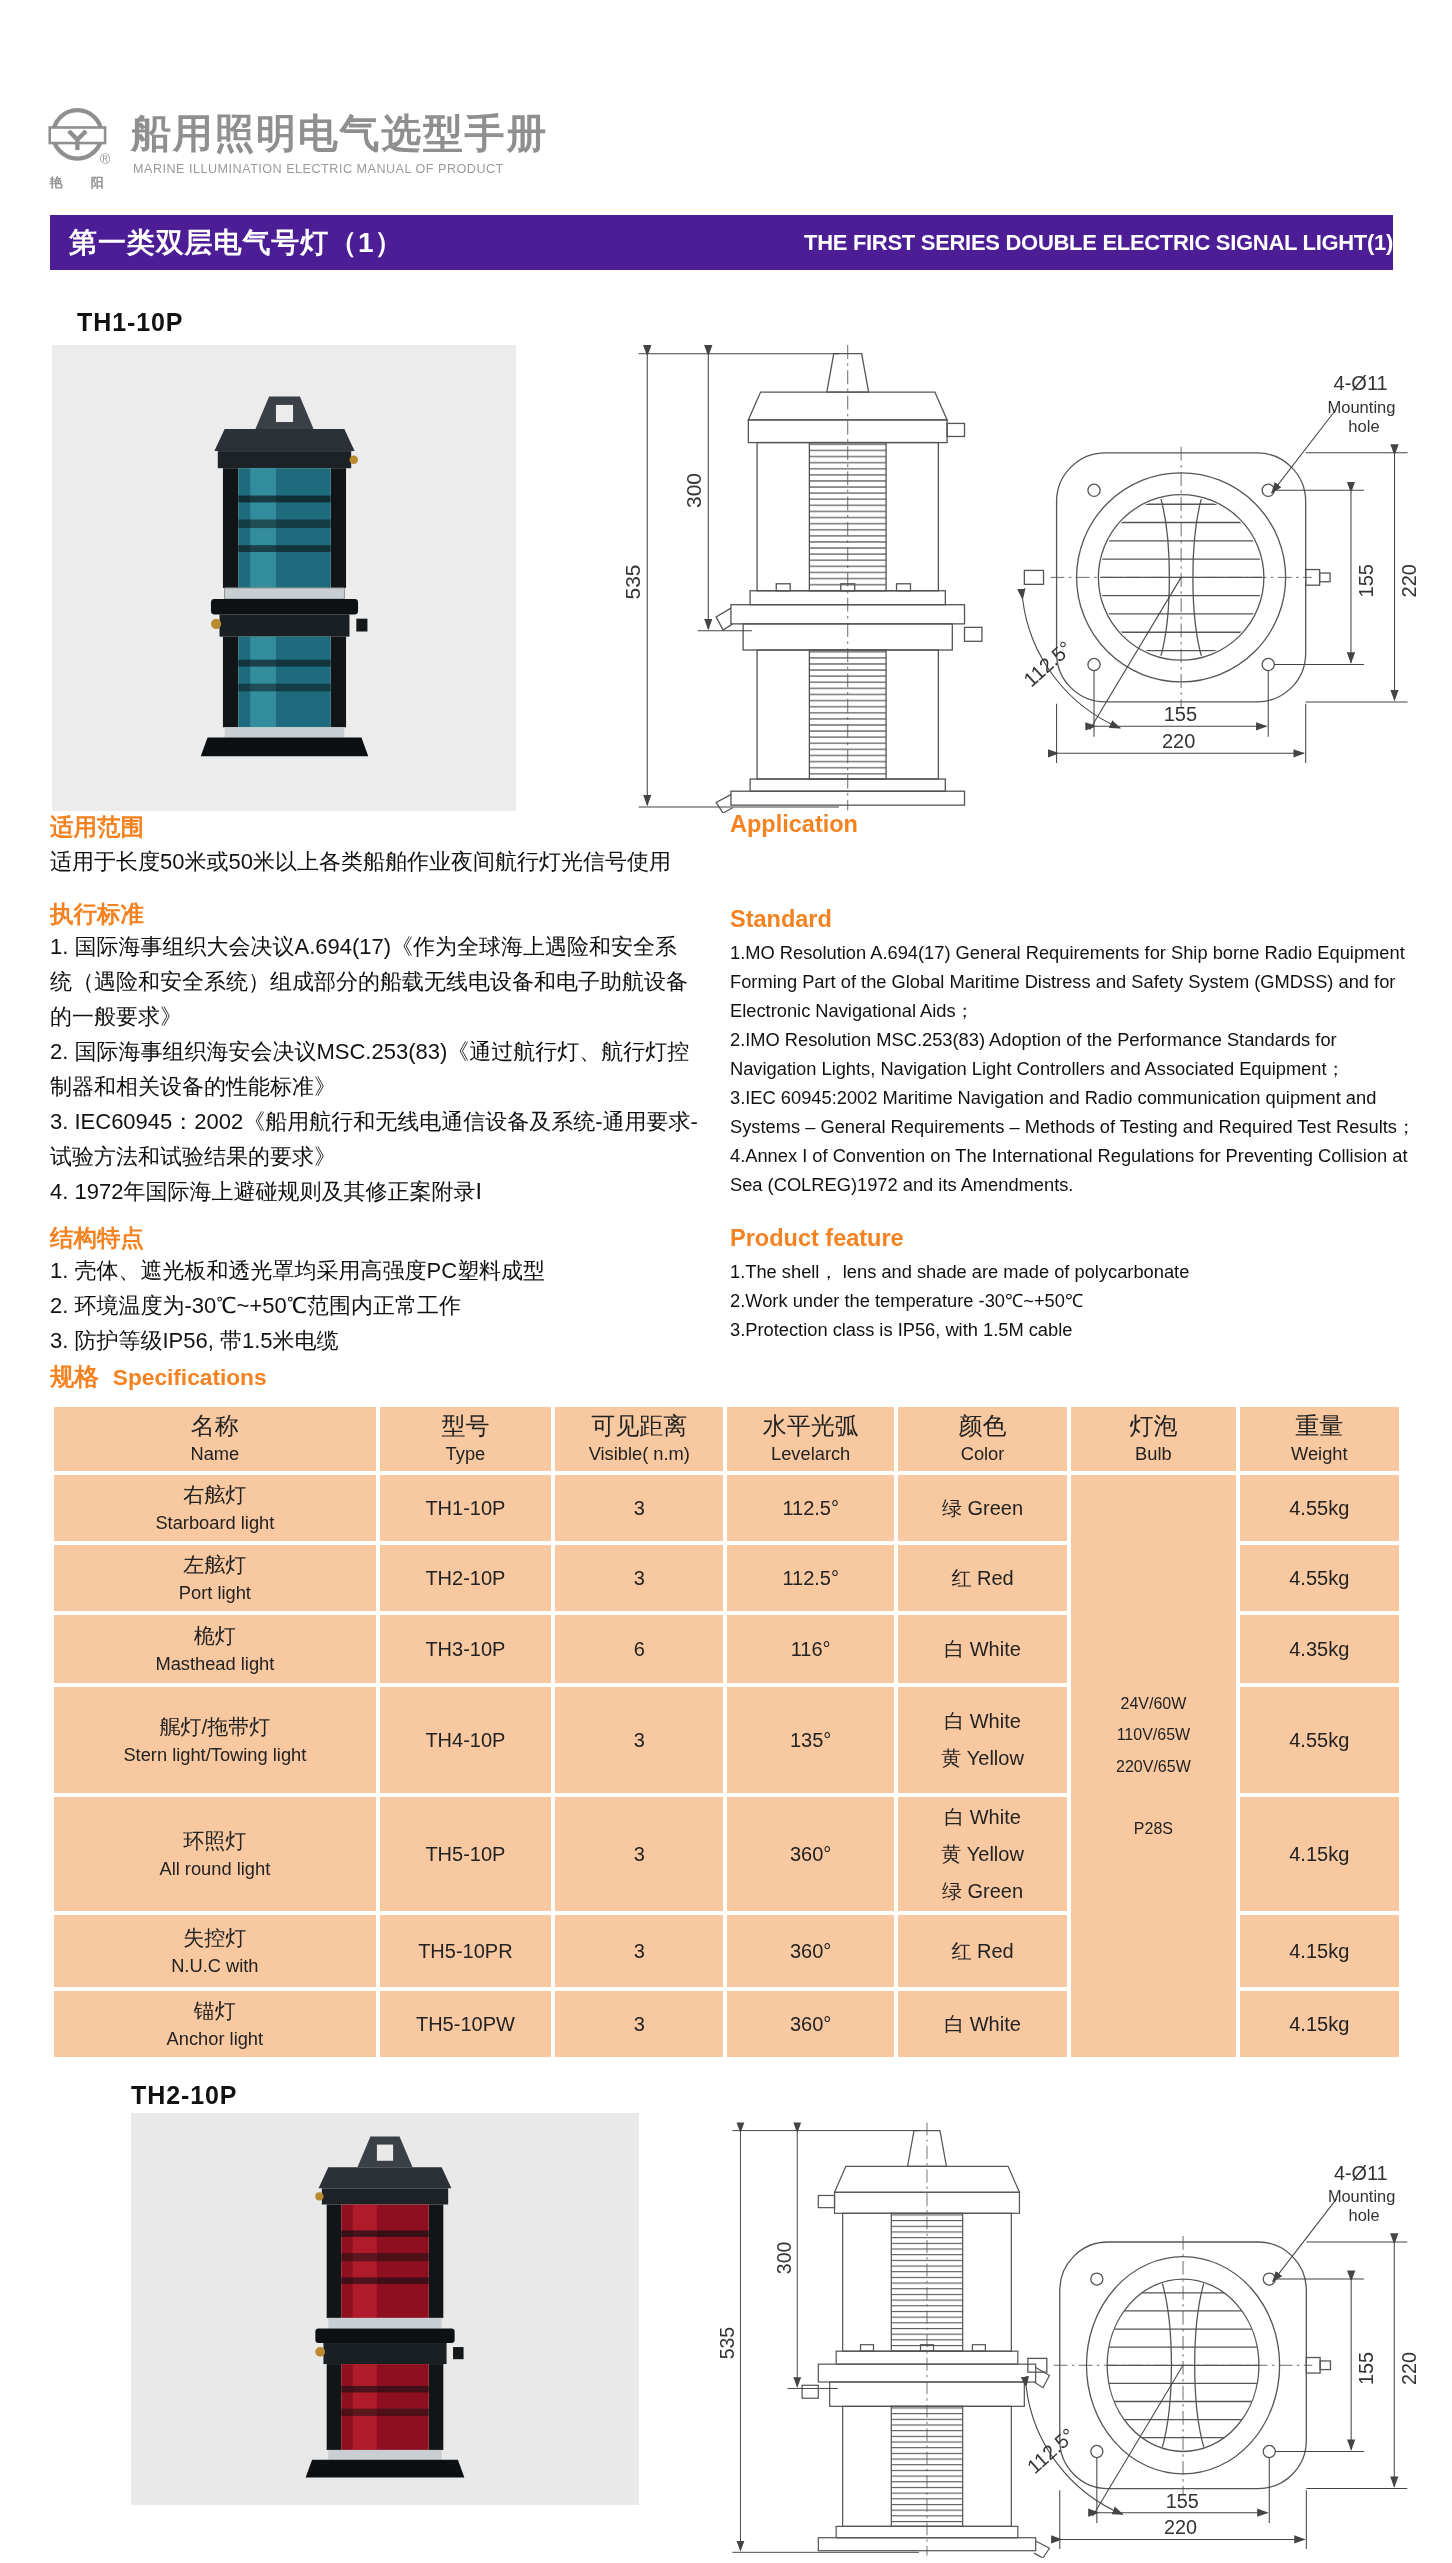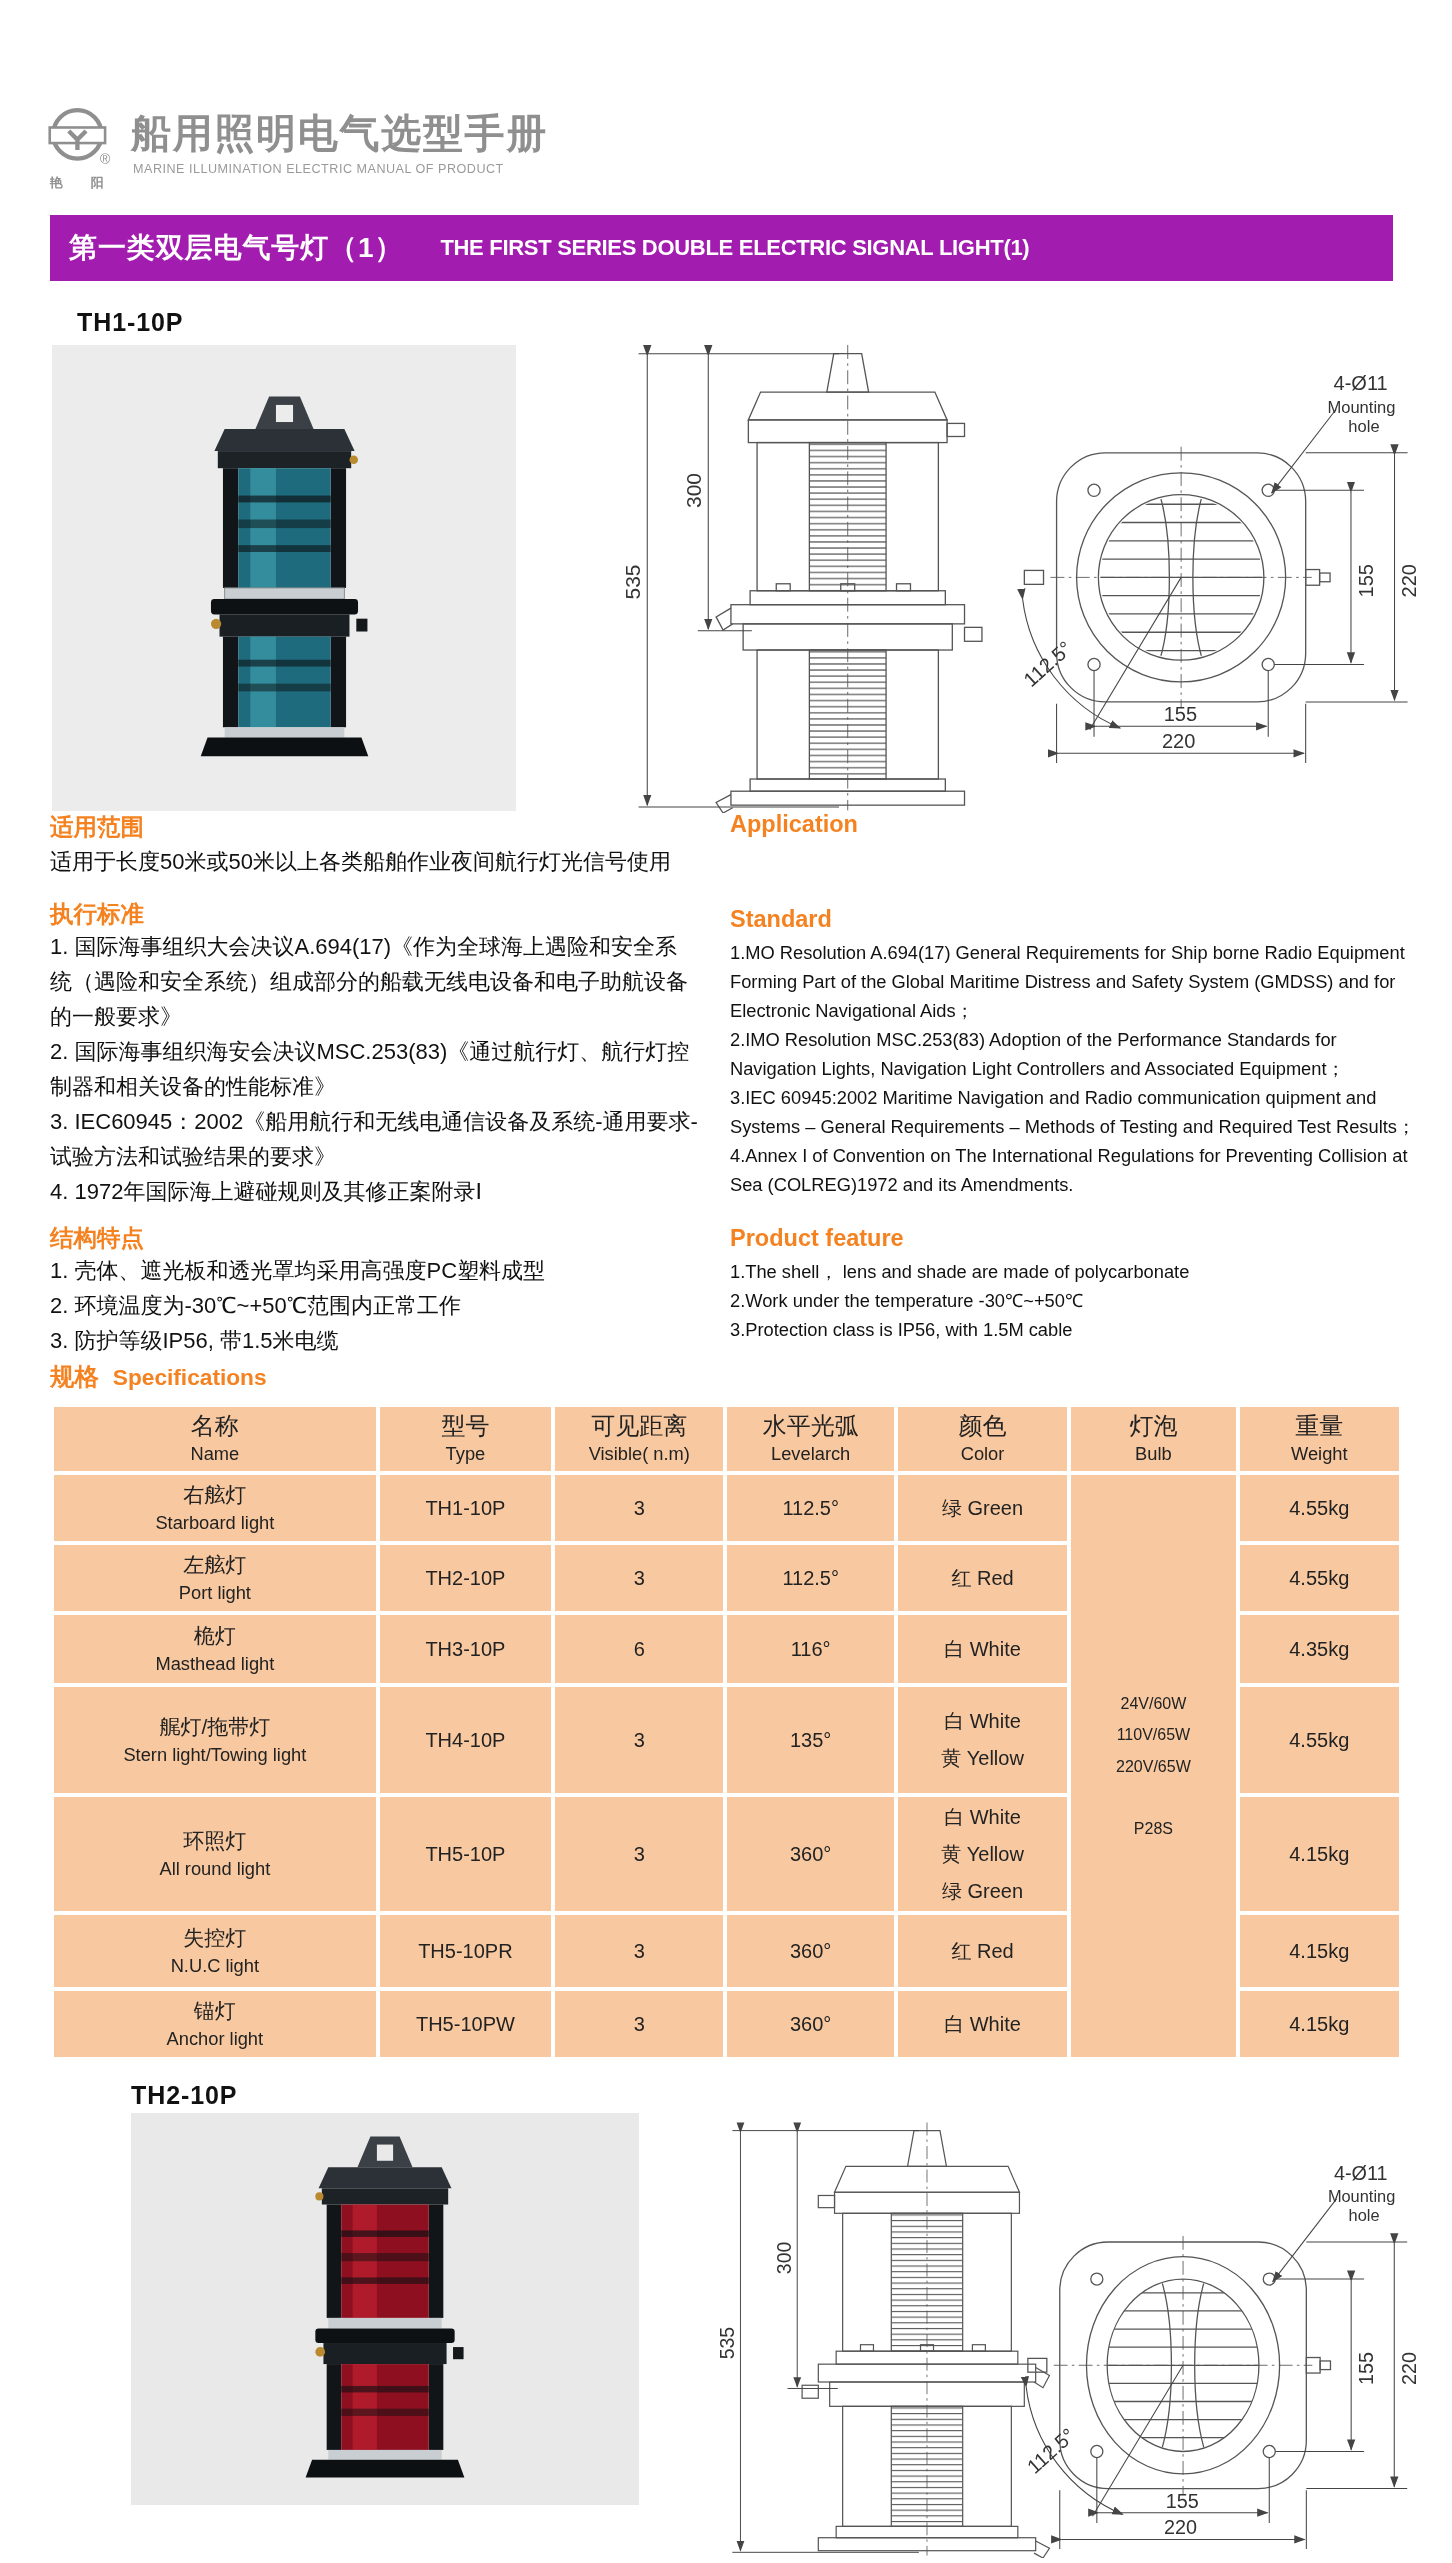--- a/index.html
+++ b/index.html
@@ -5,21 +5,21 @@
   html,body{margin:0;padding:0;background:#fff;}
   .page{position:relative;width:1453px;height:2563px;background:#fff;overflow:hidden;
         font-family:"Liberation Sans",sans-serif;color:#1a1a1a;}
   .abs{position:absolute;}
   .pre{white-space:pre-line;}
   
   .brand-title{font-size:40px;font-weight:bold;color:#8f8f8f;letter-spacing:1.7px;}
   .brand-sub{font-size:12.6px;color:#9a9a9a;letter-spacing:0.5px;}
   .logo-cn{font-size:13px;color:#8f8f8f;font-weight:bold;letter-spacing:12.2px;margin-top:1.7px;margin-left:1.7px;}
   
-  .banner{left:50px;top:215px;width:1343px;height:66px;background:#a21caf;display:flex;align-items:center;gap:37px;padding-left:19px;box-sizing:border-box;}
+  .banner{left:50px;top:215px;width:1343px;height:55px;background:#4c1d95;display:flex;align-items:center;gap:37px;padding-left:19px;box-sizing:border-box;justify-content:space-between;}
   .banner-zh{color:#fff;font-size:28px;font-weight:bold;letter-spacing:0.9px;}
   .banner-en{color:#fff;font-size:22px;font-weight:bold;letter-spacing:-0.3px;}
   
   .model-label{font-size:25px;font-weight:bold;color:#111;letter-spacing:0.9px;}
   
   .photo{background:#ececec;display:flex;align-items:center;justify-content:center;}
   
   .sec-h{font-size:23.5px;font-weight:bold;color:#f58220;}
   .sec-zh{font-size:22px;line-height:35px;color:#111;}
   .sec-en{font-size:18.3px;line-height:29px;color:#111;}
@@ -341,21 +341,21 @@
       <td class="cval">3</td>
       <td class="cval">360°</td>
       <td class="cval multi pre">白 White
 黄 Yellow
 绿 Green</td>
       <td class="cval">4.15kg</td>
     </tr>
     <tr style="height:72px">
       <td>
             <div class="czh">失控灯</div>
-            <div class="cen">N.U.C light</div>
+            <div class="cen">N.U.C with</div>
           </td>
       <td class="cval">TH5-10PR</td>
       <td class="cval">3</td>
       <td class="cval">360°</td>
       <td class="cval">红 Red</td>
       <td class="cval">4.15kg</td>
     </tr>
     <tr style="height:66px">
       <td>
             <div class="czh">锚灯</div>

